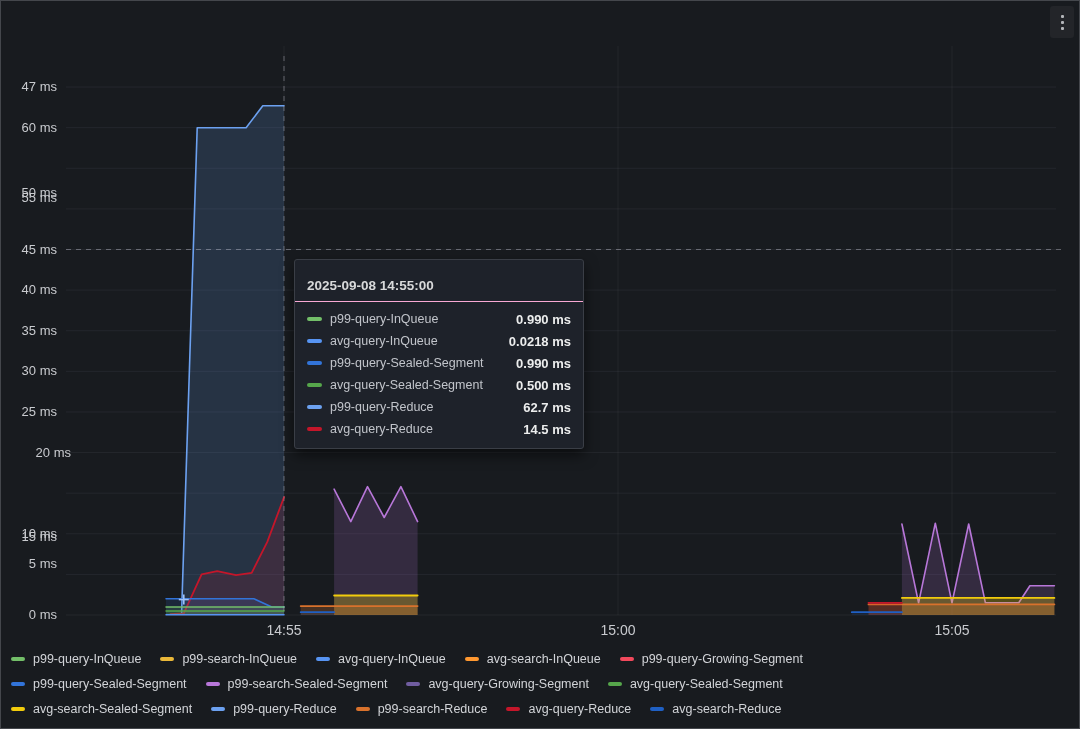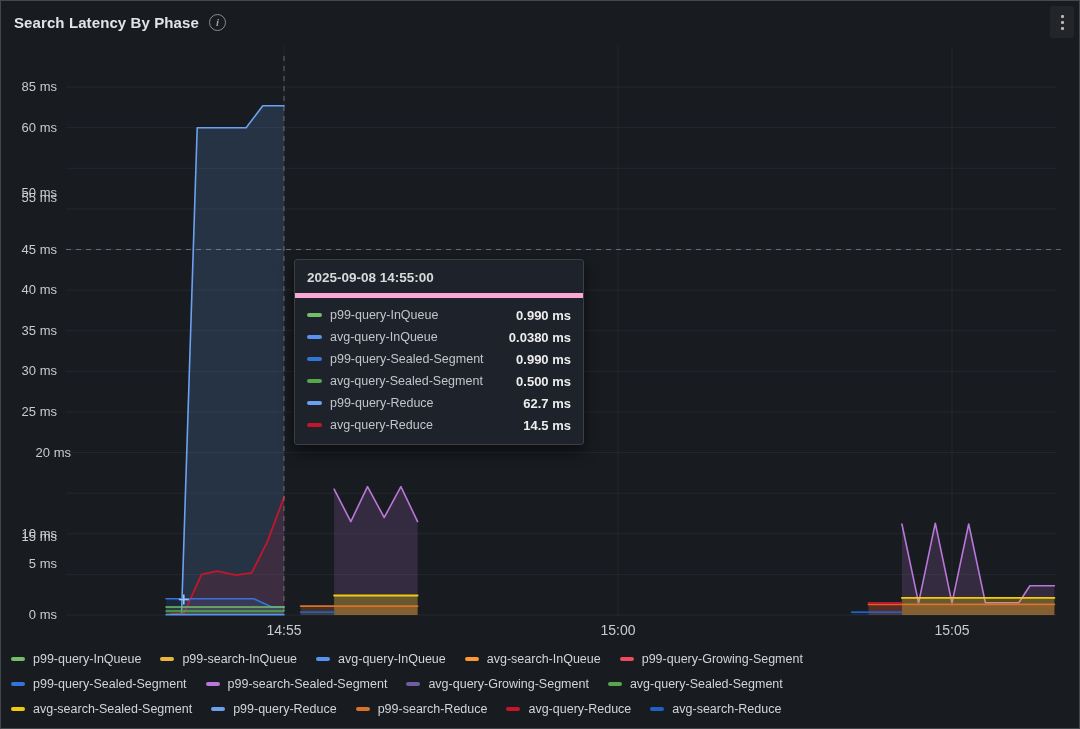--- a/index.html
+++ b/index.html
@@ -21,35 +21,31 @@
   .xlab{position:absolute;width:60px;text-align:center;font-size:14px;color:#c9cbcf;}
   .legend{position:absolute;left:10px;top:645px;}
   .legend-row{display:flex;align-items:center;height:25px;}
   .legend-item{display:flex;align-items:center;margin-right:19px;cursor:pointer;}
   .swatch{width:14px;height:4px;border-radius:2px;margin-right:8px;flex:0 0 auto;}
   .legend-item span.lbl{font-size:12.5px;color:#d2d4d8;white-space:nowrap;}
   .tooltip{
     position:absolute;left:293px;top:258px;width:290px;background:#1e222a;
     border:1px solid #3a3e46;border-radius:3px;box-shadow:0 6px 14px rgba(0,0,0,.55);z-index:5;
   }
-  .tooltip-header{padding:10px 12px 8px 12px;font-size:13.5px;font-weight:700;color:#d8d9da;border-bottom:5px solid #f9a8d4;}
+  .tooltip-header{padding:10px 12px 8px 12px;font-size:13.5px;font-weight:700;color:#d8d9da;border-bottom:1px solid #f9a8d4;margin-top:8px;}
   .tooltip-body{padding:6px 0 8px 0;}
   .tooltip-row{display:flex;align-items:center;height:22px;padding:0 12px;}
   .tooltip-row .swatch{width:15px;}
   .tooltip-row .lbl{font-size:12.5px;color:#c2c5cb;}
   .tooltip-row .val{margin-left:auto;font-size:13px;font-weight:700;color:#eceded;text-align:center;}
 </style>
 </head>
 <body>
 
 <div class="panel">
-  <div class="panel-header">
-    <span class="panel-title">Search Latency By Phase</span>
-    <span class="info-icon">i</span>
-  </div>
   <div class="kebab">
       <i></i>
       <i></i>
       <i></i>
     </div>
 
   <svg class="chart" width="1080" height="729" viewBox="0 0 1080 729">
       <line x1="65" y1="614" x2="1055" y2="614" stroke="rgba(204,204,220,0.07)" stroke-width="1"></line>
       <line x1="65" y1="573.39" x2="1055" y2="573.39" stroke="rgba(204,204,220,0.07)" stroke-width="1"></line>
       <line x1="65" y1="532.78" x2="1055" y2="532.78" stroke="rgba(204,204,220,0.07)" stroke-width="1"></line>
@@ -110,40 +106,40 @@
       <div class="ylab" style="left: 6px; top: 484.17px; margin-top: 44px;">15 ms</div>
       <div class="ylab" style="left: 20px; top: 443.56px;">20 ms</div>
       <div class="ylab" style="left: 6px; top: 402.95px;">25 ms</div>
       <div class="ylab" style="left: 6px; top: 362.34px;">30 ms</div>
       <div class="ylab" style="left: 6px; top: 321.73px;">35 ms</div>
       <div class="ylab" style="left: 6px; top: 281.12px;">40 ms</div>
       <div class="ylab" style="left: 6px; top: 240.51px;">45 ms</div>
       <div class="ylab" style="left: 6px; top: 184px;">50 ms</div>
       <div class="ylab" style="left: 6px; top: 159.29px; margin-top: 30px;">55 ms</div>
       <div class="ylab" style="left: 6px; top: 118.68px;">60 ms</div>
-      <div class="ylab" style="left: 6px; top: 78.07px;">85 ms</div>
+      <div class="ylab" style="left: 6px; top: 78.07px;">47 ms</div>
     </div>
   <div id="xlabs">
       <div class="xlab" style="left: 253px; top: 621px;">14:55</div>
       <div class="xlab" style="left: 587px; top: 621px;">15:00</div>
       <div class="xlab" style="left: 921px; top: 621px;">15:05</div>
     </div>
 
   <div class="tooltip">
     <div class="tooltip-header">2025-09-08 14:55:00</div>
     <div class="tooltip-body" id="tooltip-body">
         <div class="tooltip-row">
           <span class="swatch" style="background: rgb(115, 191, 105);"></span>
           <span class="lbl">p99-query-InQueue</span>
           <span class="val">0.990 ms</span>
         </div>
         <div class="tooltip-row">
           <span class="swatch" style="background: rgb(87, 148, 242);"></span>
           <span class="lbl">avg-query-InQueue</span>
-          <span class="val">0.0380 ms</span>
+          <span class="val">0.0218 ms</span>
         </div>
         <div class="tooltip-row">
           <span class="swatch" style="background: rgb(50, 116, 217);"></span>
           <span class="lbl">p99-query-Sealed-Segment</span>
           <span class="val">0.990 ms</span>
         </div>
         <div class="tooltip-row">
           <span class="swatch" style="background: rgb(86, 166, 75);"></span>
           <span class="lbl">avg-query-Sealed-Segment</span>
           <span class="val">0.500 ms</span>

